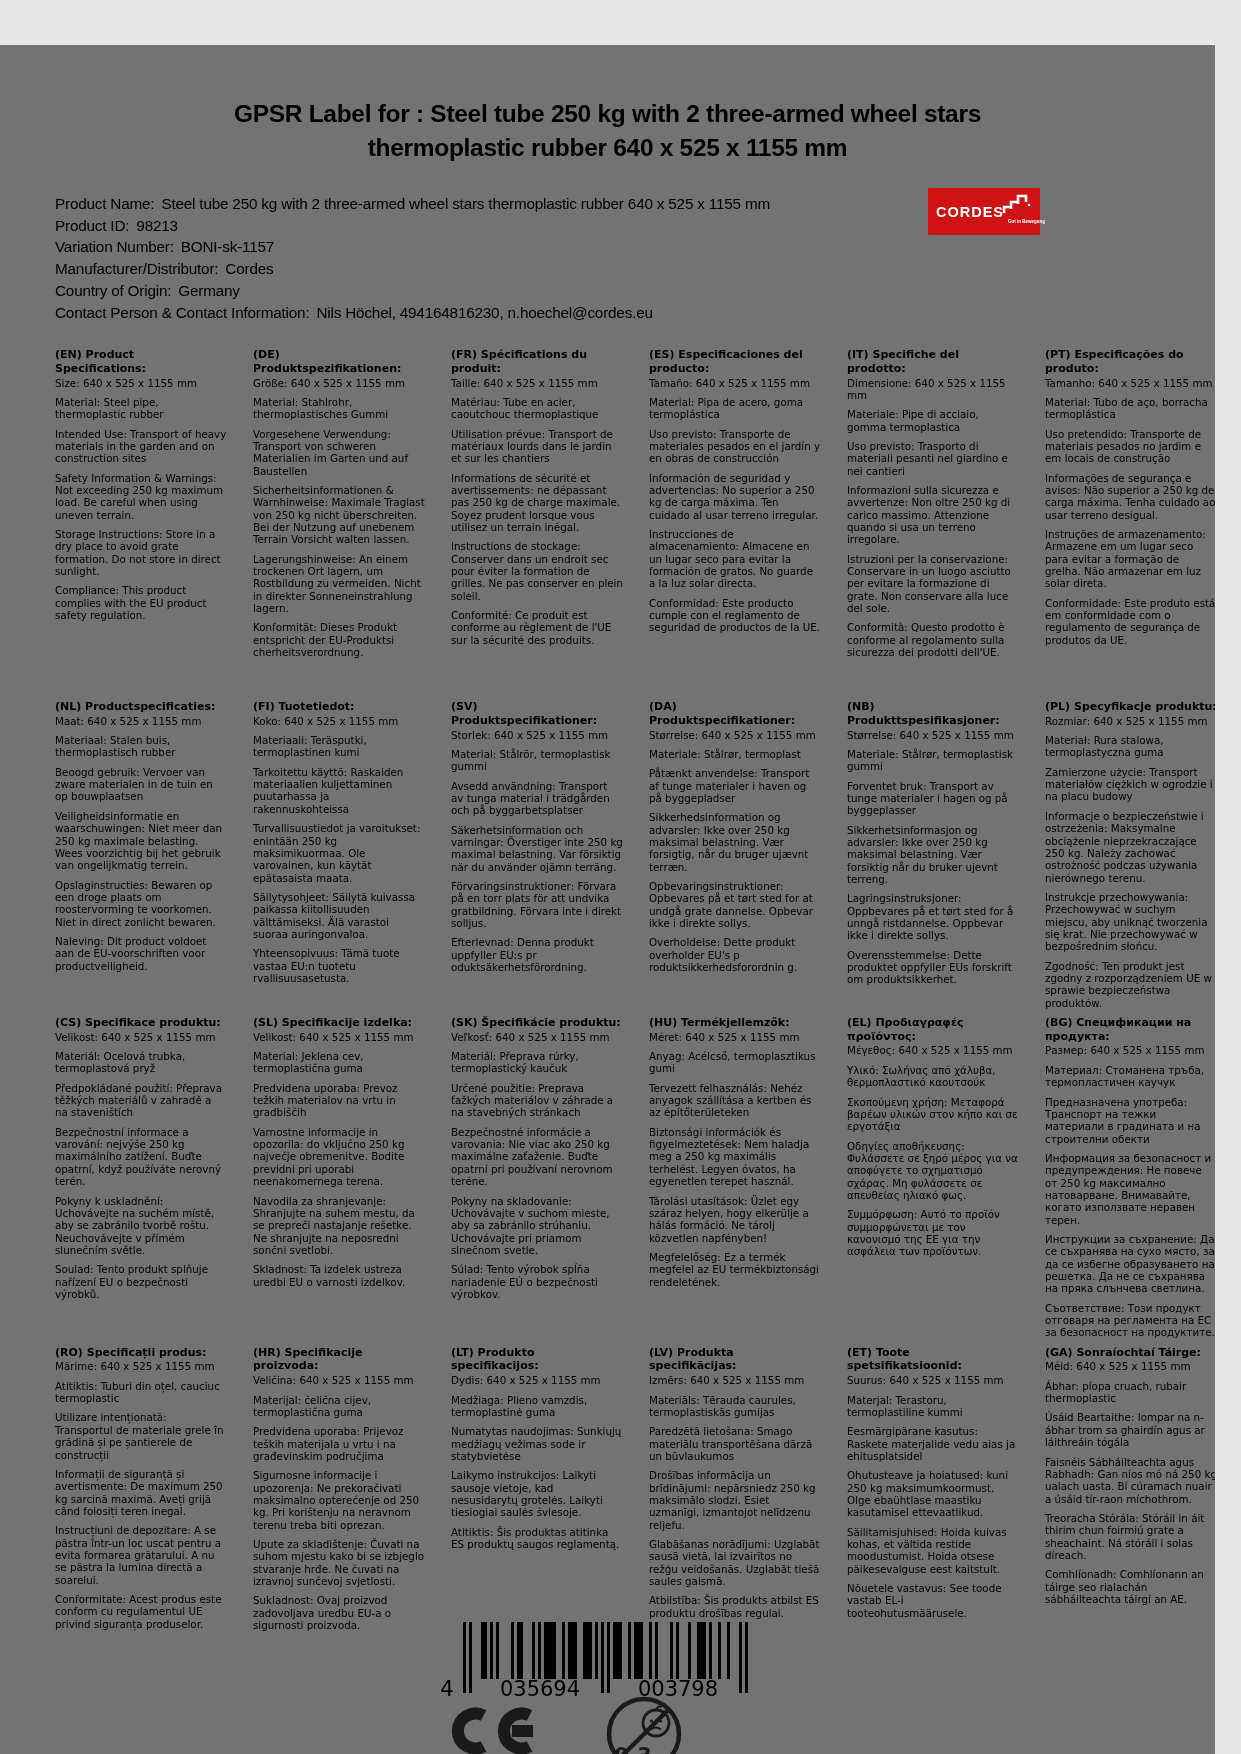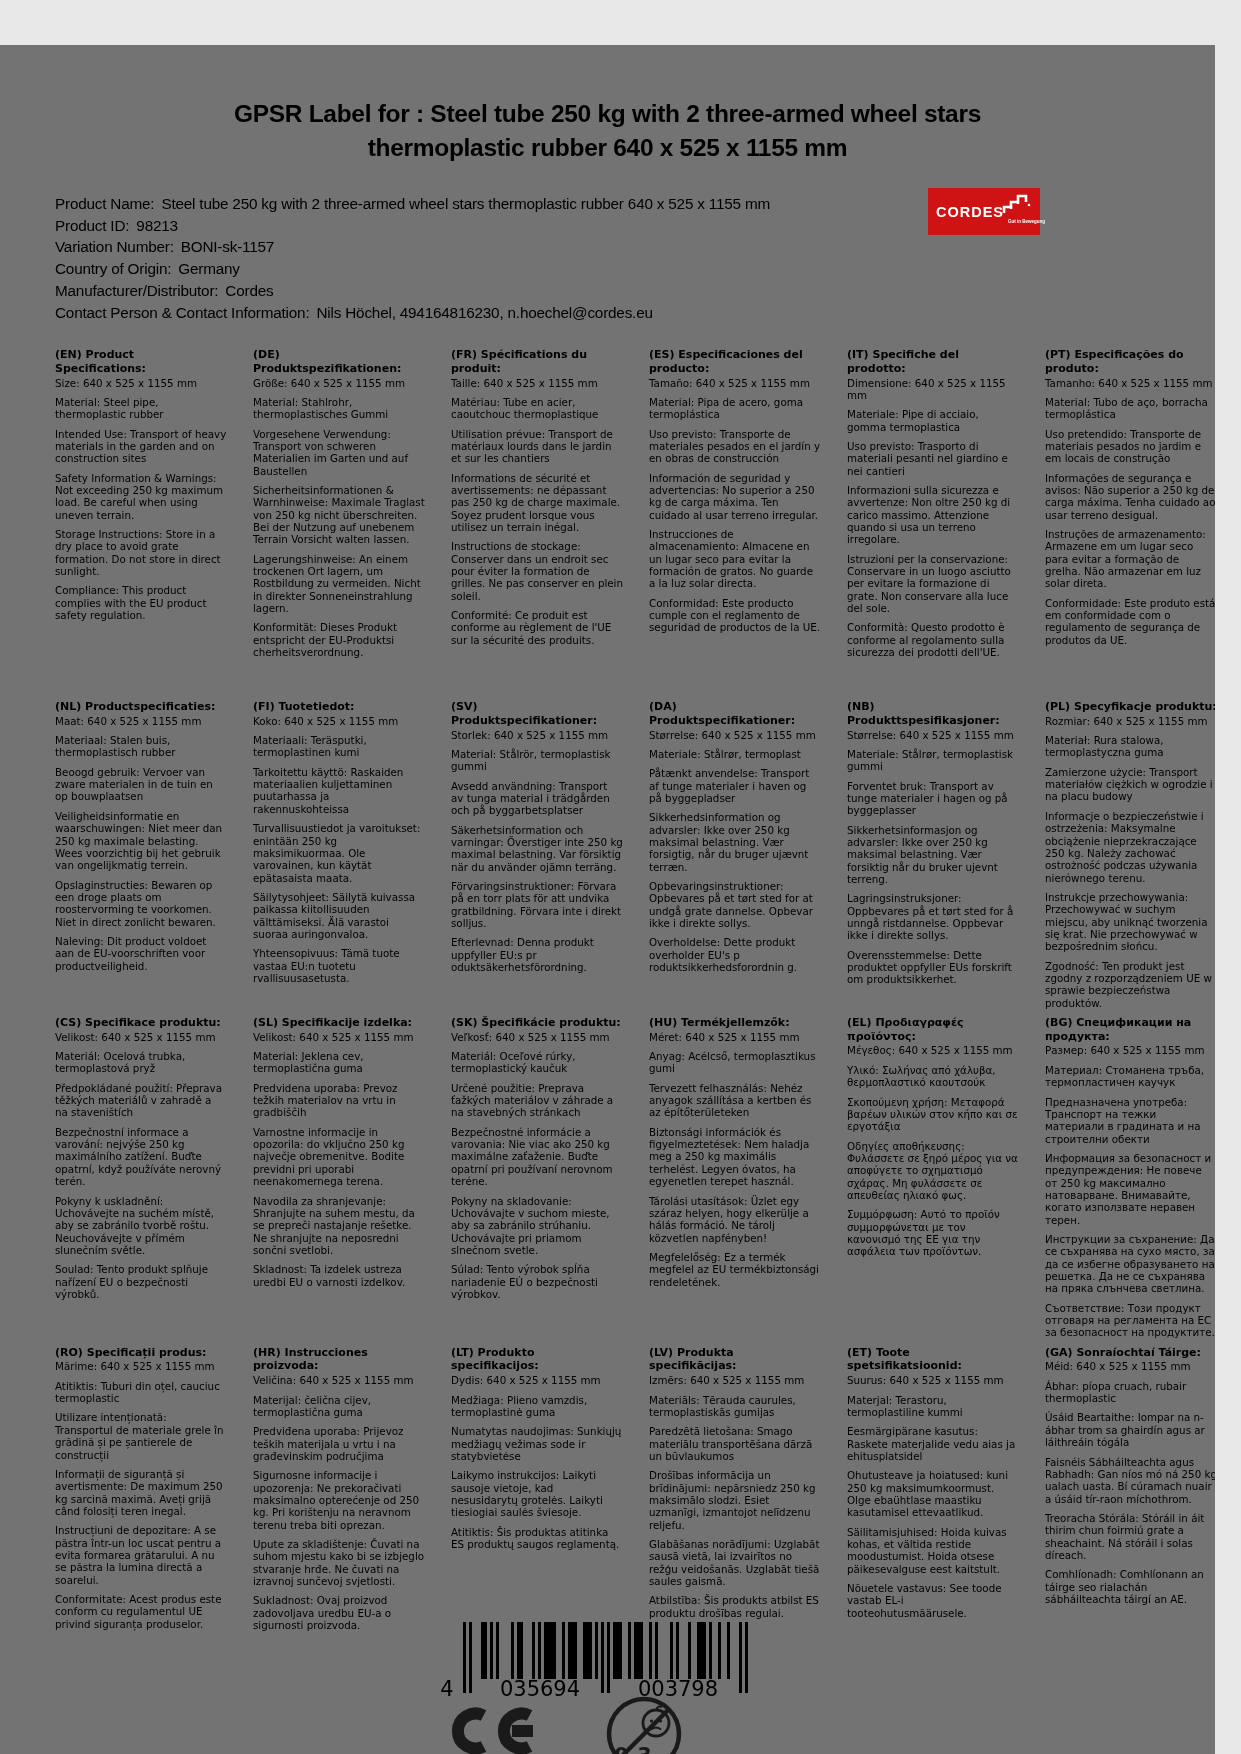--- a/index.html
+++ b/index.html
@@ -83,22 +83,22 @@
 
   <div class="title">
     <div>GPSR Label for : Steel tube 250 kg with 2 three-armed wheel stars</div>
     <div>thermoplastic rubber 640 x 525 x 1155 mm</div>
   </div>
 
   <div class="product-info" id="product-info">
       <div class="pi-line"><span class="pi-label">Product Name:</span><span class="pi-value">Steel tube 250 kg with 2 three-armed wheel stars thermoplastic rubber 640 x 525 x 1155 mm</span></div>
       <div class="pi-line"><span class="pi-label">Product ID:</span><span class="pi-value">98213</span></div>
       <div class="pi-line"><span class="pi-label">Variation Number:</span><span class="pi-value">BONI-sk-1157</span></div>
+      <div class="pi-line"><span class="pi-label">Manufacturer/Distributor:</span><span class="pi-value">Cordes</span></div>
       <div class="pi-line"><span class="pi-label">Country of Origin:</span><span class="pi-value">Germany</span></div>
-      <div class="pi-line"><span class="pi-label">Manufacturer/Distributor:</span><span class="pi-value">Cordes</span></div>
       <div class="pi-line"><span class="pi-label">Contact Person &amp; Contact Information:</span><span class="pi-value">Nils Höchel, 494164816230, n.hoechel@cordes.eu</span></div>
     </div>
 
   <div class="logo" id="logo" style="background: rgb(207, 19, 21);">
     <svg class="logo-arrow" width="30" height="24" viewBox="0 0 30 24">
       <path d="M2 20 L2 14 L8 14" fill="none" stroke="#fff" stroke-width="2.6"></path>
       <path d="M9 16 L9 9 L16 9" fill="none" stroke="#fff" stroke-width="2.6"></path>
       <path d="M16 11 L16 3 L24 3 L24 9" fill="none" stroke="#fff" stroke-width="2.6"></path>
       <circle cx="27" cy="12" r="1.3" fill="#fff"></circle>
     </svg>
@@ -234,21 +234,21 @@
           <p class="block-par">Velikost: 640 x 525 x 1155 mm</p>
           <p class="block-par">Material: Jeklena cev, termoplastična guma</p>
           <p class="block-par">Predvidena uporaba: Prevoz težkih materialov na vrtu in gradbiščih</p>
           <p class="block-par">Varnostne informacije in opozorila: do vključno 250 kg največje obremenitve. Bodite previdni pri uporabi neenakomernega terena.</p>
           <p class="block-par">Navodila za shranjevanje: Shranjujte na suhem mestu, da se prepreči nastajanje rešetke. Ne shranjujte na neposredni sončni svetlobi.</p>
           <p class="block-par">Skladnost: Ta izdelek ustreza uredbi EU o varnosti izdelkov.</p>
         </div>
         <div class="lang-block">
           <h3 class="block-title">(SK) Špecifikácie produktu:</h3>
           <p class="block-par">Veľkosť: 640 x 525 x 1155 mm</p>
-          <p class="block-par">Materiál: Oceľové rúrky, termoplastický kaučuk</p>
+          <p class="block-par">Materiál: Přeprava rúrky, termoplastický kaučuk</p>
           <p class="block-par">Určené použitie: Preprava ťažkých materiálov v záhrade a na stavebných stránkach</p>
           <p class="block-par">Bezpečnostné informácie a varovania: Nie viac ako 250 kg maximálne zaťaženie. Buďte opatrní pri používaní nerovnom teréne.</p>
           <p class="block-par">Pokyny na skladovanie: Uchovávajte v suchom mieste, aby sa zabránilo strúhaniu. Uchovávajte pri priamom slnečnom svetle.</p>
           <p class="block-par">Súlad: Tento výrobok spĺňa nariadenie EÚ o bezpečnosti výrobkov.</p>
         </div>
         <div class="lang-block">
           <h3 class="block-title">(HU) Termékjellemzők:</h3>
           <p class="block-par">Méret: 640 x 525 x 1155 mm</p>
           <p class="block-par">Anyag: Acélcső, termoplasztikus gumi</p>
           <p class="block-par">Tervezett felhasználás: Nehéz anyagok szállítása a kertben és az építőterületeken</p>
@@ -278,21 +278,21 @@
         <div class="lang-block">
           <h3 class="block-title">(RO) Specificații produs:</h3>
           <p class="block-par">Mărime: 640 x 525 x 1155 mm</p>
           <p class="block-par">Atitiktis: Tuburi din oțel, cauciuc termoplastic</p>
           <p class="block-par">Utilizare intenționată: Transportul de materiale grele în grădină și pe șantierele de construcții</p>
           <p class="block-par">Informații de siguranță și avertismente: De maximum 250 kg sarcină maximă. Aveți grijă când folosiți teren inegal.</p>
           <p class="block-par">Instrucțiuni de depozitare: A se păstra într-un loc uscat pentru a evita formarea grătarului. A nu se păstra la lumina directă a soarelui.</p>
           <p class="block-par">Conformitate: Acest produs este conform cu regulamentul UE privind siguranța produselor.</p>
         </div>
         <div class="lang-block">
-          <h3 class="block-title">(HR) Instrucciones proizvoda:</h3>
+          <h3 class="block-title">(HR) Specifikacije proizvoda:</h3>
           <p class="block-par">Veličina: 640 x 525 x 1155 mm</p>
           <p class="block-par">Materijal: čelična cijev, termoplastična guma</p>
           <p class="block-par">Predviđena uporaba: Prijevoz teških materijala u vrtu i na građevinskim područjima</p>
           <p class="block-par">Sigurnosne informacije i upozorenja: Ne prekoračivati maksimalno opterećenje od 250 kg. Pri korištenju na neravnom terenu treba biti oprezan.</p>
           <p class="block-par">Upute za skladištenje: Čuvati na suhom mjestu kako bi se izbjeglo stvaranje hrđe. Ne čuvati na izravnoj sunčevoj svjetlosti.</p>
           <p class="block-par">Sukladnost: Ovaj proizvod zadovoljava uredbu EU-a o sigurnosti proizvoda.</p>
         </div>
         <div class="lang-block">
           <h3 class="block-title">(LT) Produkto specifikacijos:</h3>
           <p class="block-par">Dydis: 640 x 525 x 1155 mm</p>

